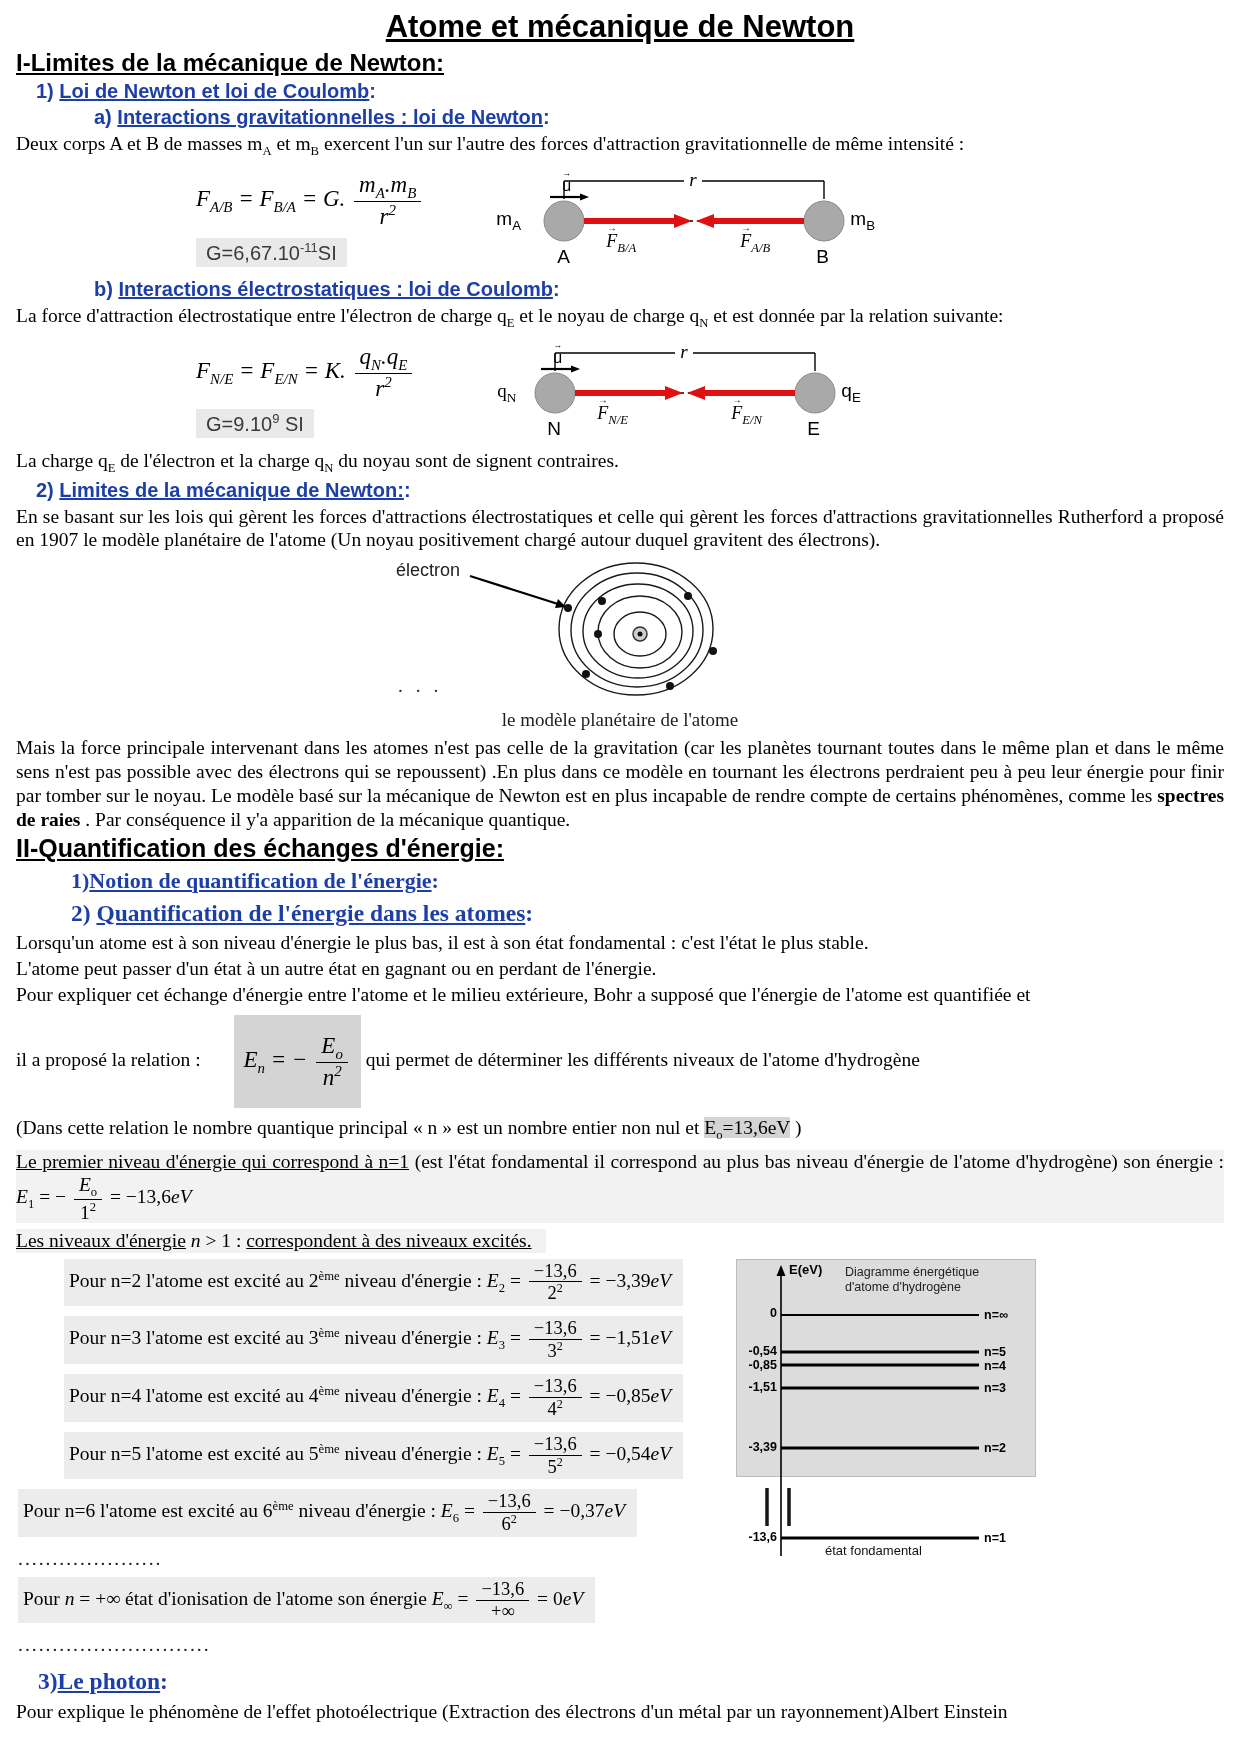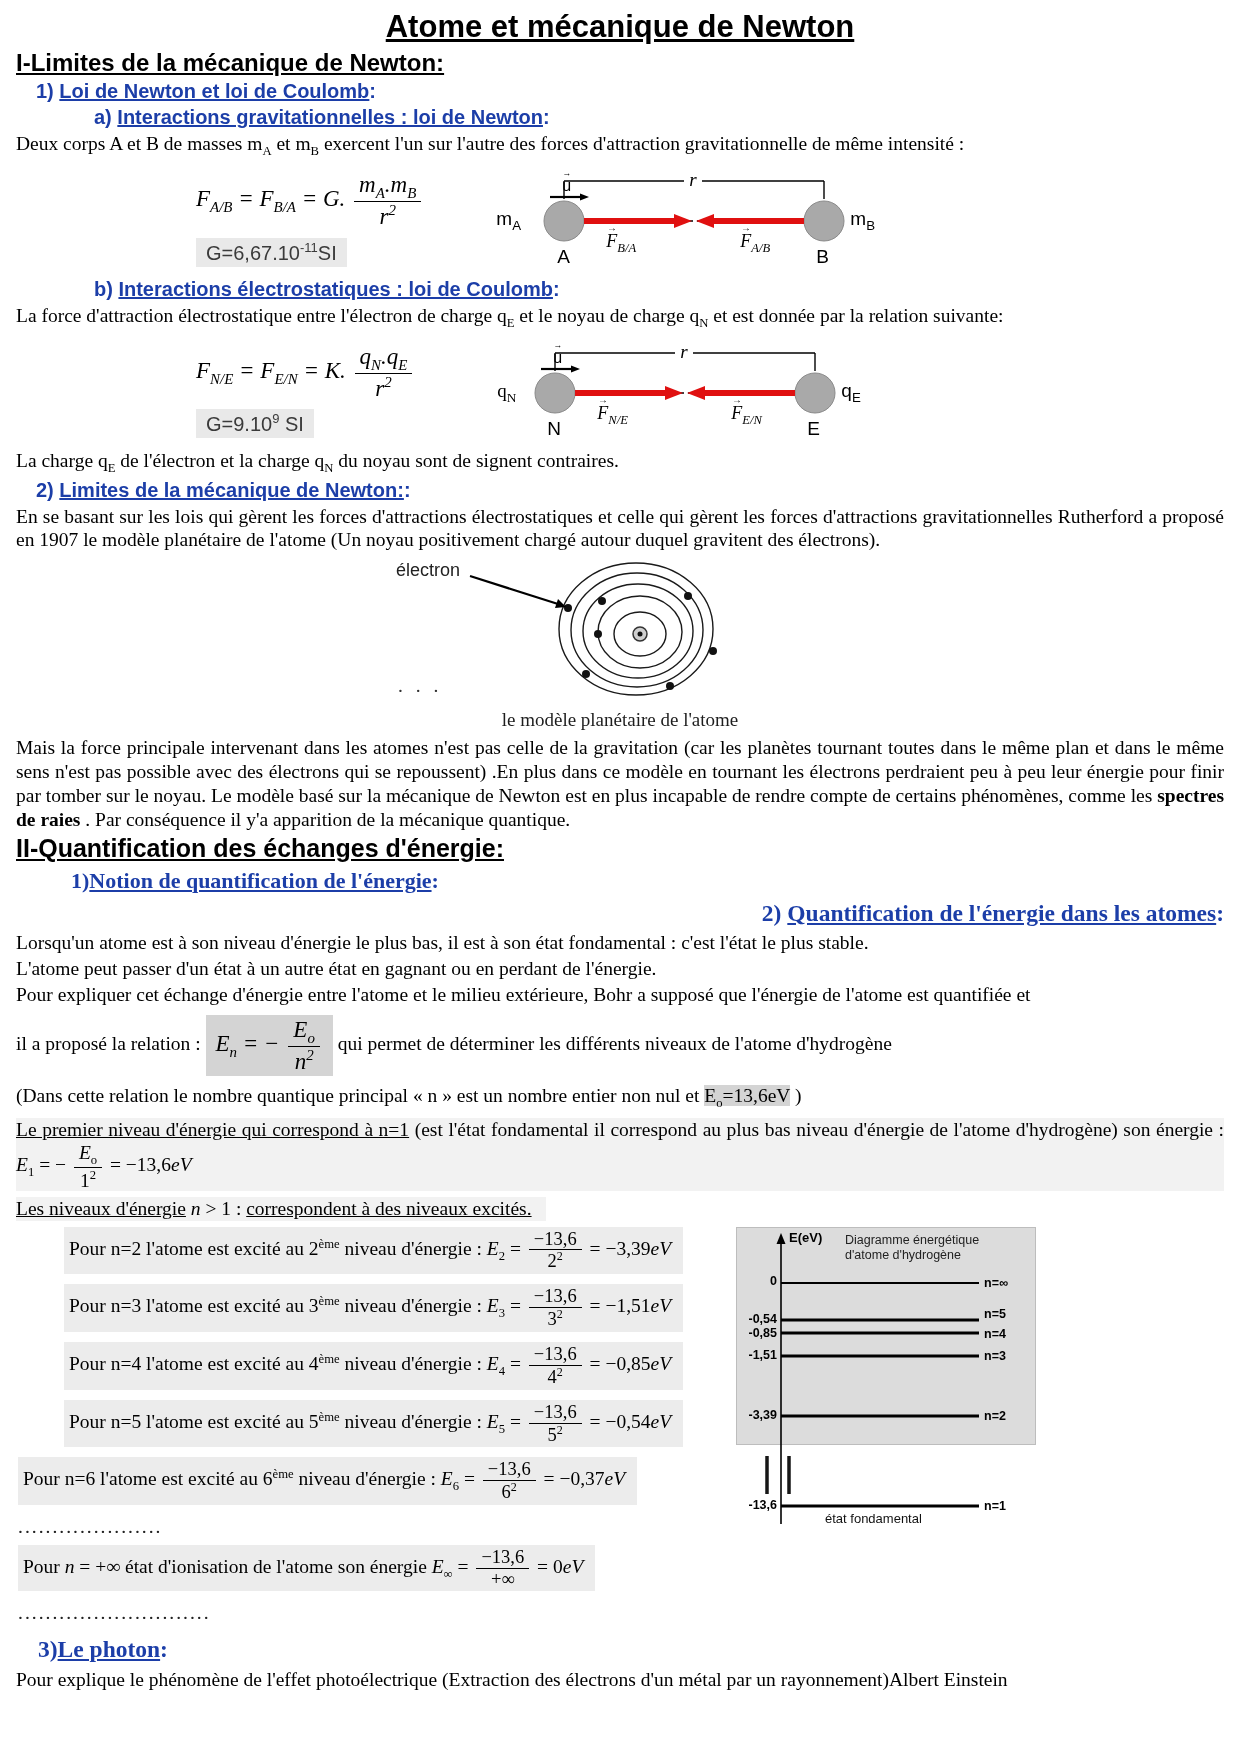--- a/index.html
+++ b/index.html
@@ -23,21 +23,21 @@
   
   .frow { display:flex; align-items:center; gap:70px; margin:6px 0 4px 180px; }
   .fcol { display:flex; flex-direction:column; gap:8px; align-items:flex-start; }
   .formula { font-style:italic; font-size:23px; font-family:"Liberation Serif", serif; }
   .fconst { font-family:"Liberation Sans", sans-serif; font-style:normal; font-size:20px; color:#3a3a3a; background:#e9e9e9; padding:2px 10px; }
   .frac { display:inline-flex; flex-direction:column; align-items:center; vertical-align:middle; margin:0 3px; text-align:center; }
   .frac .fnum { display:block; border-bottom:1.6px solid #000; padding:0 5px; line-height:1.12; }
   .frac .fden { display:block; padding:0 5px; line-height:1.12; }
   sub { font-size:0.65em; } sup { font-size:0.65em; }
   .hl { background:var(--highlight-gray,#d4d4d4); }
-  .hl-box { background:var(--highlight-gray,#d4d4d4); padding:2px 10px; display:inline-block; vertical-align:middle; }
+  .hl-box { background:var(--highlight-gray,#d4d4d4); padding:18px 10px; display:inline-block; vertical-align:middle;margin-left:28px; }
   .vec { position:relative; display:inline-block; }
   .vec::after { content:"→"; position:absolute; left:0; right:0; top:-0.95em; font-size:0.55em; text-align:center; font-style:normal; }
   
   .vdiag { position:relative; width:400px; height:108px; flex:0 0 auto; }
   .vdiag svg { position:absolute; left:0; top:0; }
   .dlab { position:absolute; font-family:"Liberation Sans", sans-serif; font-size:19px; }
   .dlab sub { font-size:0.7em; }
   .rlab { background:#fff; padding:0 5px; font-family:"Liberation Serif", serif; font-style:italic; }
   .flab { position:absolute; font-family:"Liberation Serif", serif; font-style:italic; font-size:18px; }
   .flab sub { font-size:0.7em; }
@@ -207,21 +207,21 @@
 
   <p class="body">   Mais la force principale intervenant dans les atomes n'est pas celle de la gravitation (car les planètes tournant toutes dans le même plan et dans le même sens n'est pas possible avec des électrons qui se repoussent) .En plus dans ce modèle en tournant les électrons perdraient peu à peu leur énergie pour finir par tomber sur le noyau. Le modèle basé sur la mécanique de Newton est en plus incapable de rendre compte de certains phénomènes, comme les <b>spectres de raies</b> . Par conséquence il y'a apparition de la mécanique quantique.</p>
 
   <div class="h-sec" style="font-size:25px;"><span class="u">II-Quantification des échanges d'énergie:</span></div>
 
   <div class="h-blue-serif ind3" style="font-size:22px;">
     <span>1)</span><span class="u">Notion de quantification de l'énergie</span><span>:</span>
   </div>
 
 
-  <div class="h-blue-serif ind3" style="font-size:23.5px;text-align:right;">
+  <div class="h-blue-serif ind3" style="font-size:23.5px;">
     <span>2) </span><span class="u">Quantification de l'énergie dans les atomes</span><span>:</span>
   </div>
 
   <p class="body">Lorsqu'un atome est à son niveau d'énergie le plus bas, il est à son état fondamental : c'est l'état le plus stable.</p>
   <p class="body">L'atome peut passer d'un état à un autre état en gagnant ou en perdant de l'énergie.</p>
   <p class="body">Pour expliquer cet échange d'énergie entre l'atome et le milieu extérieure, Bohr a supposé que l'énergie de l'atome est quantifiée et</p>
 
   <p class="body" style="margin-top:8px;">
     <span> il a proposé la relation :  </span>
     <span class="formula hl-box">E<sub>n</sub> = − <span class="frac">
@@ -285,21 +285,21 @@
       </svg>
       <span class="e-axislabel">E(eV)</span>
       <span class="e-title"><span>Diagramme énergétique</span><br><span>d'atome d'hydrogène</span></span>
       <span class="e-el" style="top:46px;">0</span>
       <span class="e-el" style="top:84px;">-0,54</span>
       <span class="e-el" style="top:98px;">-0,85</span>
       <span class="e-el" style="top:120px;">-1,51</span>
       <span class="e-el" style="top:180px;">-3,39</span>
       <span class="e-el" style="top:270px;">-13,6</span>
       <span class="e-nl" style="top:48px;">n=∞</span>
-      <span class="e-nl" style="top:79px;">n=5</span>
+      <span class="e-nl" style="top:85px;">n=5</span>
       <span class="e-nl" style="top:99px;">n=4</span>
       <span class="e-nl" style="top:121px;">n=3</span>
       <span class="e-nl" style="top:181px;">n=2</span>
       <span class="e-nl" style="top:271px;">n=1</span>
       <span class="e-ground">état fondamental</span>
     </div>
   </div>
 
   <div class="h-blue-serif ind3" style="font-size:23.5px; margin-top:4px;margin-left:22px;">
     <span>3)</span><span class="u">Le photon</span><span>:</span>

